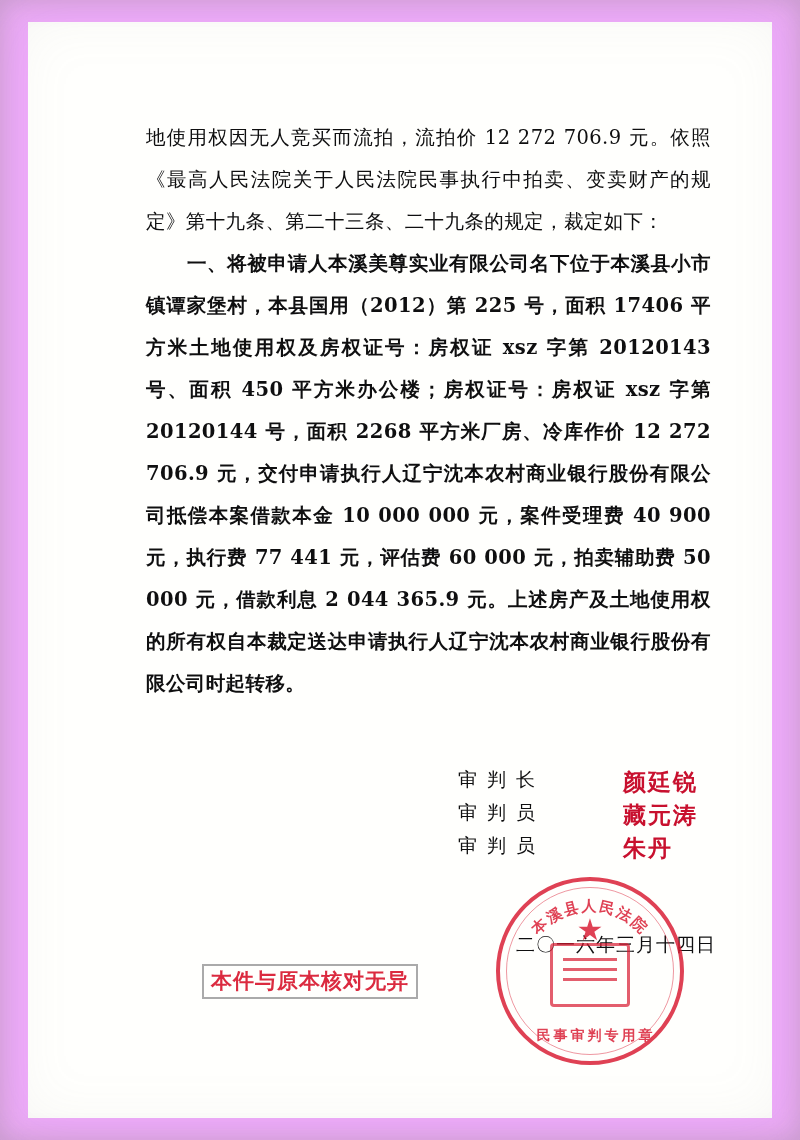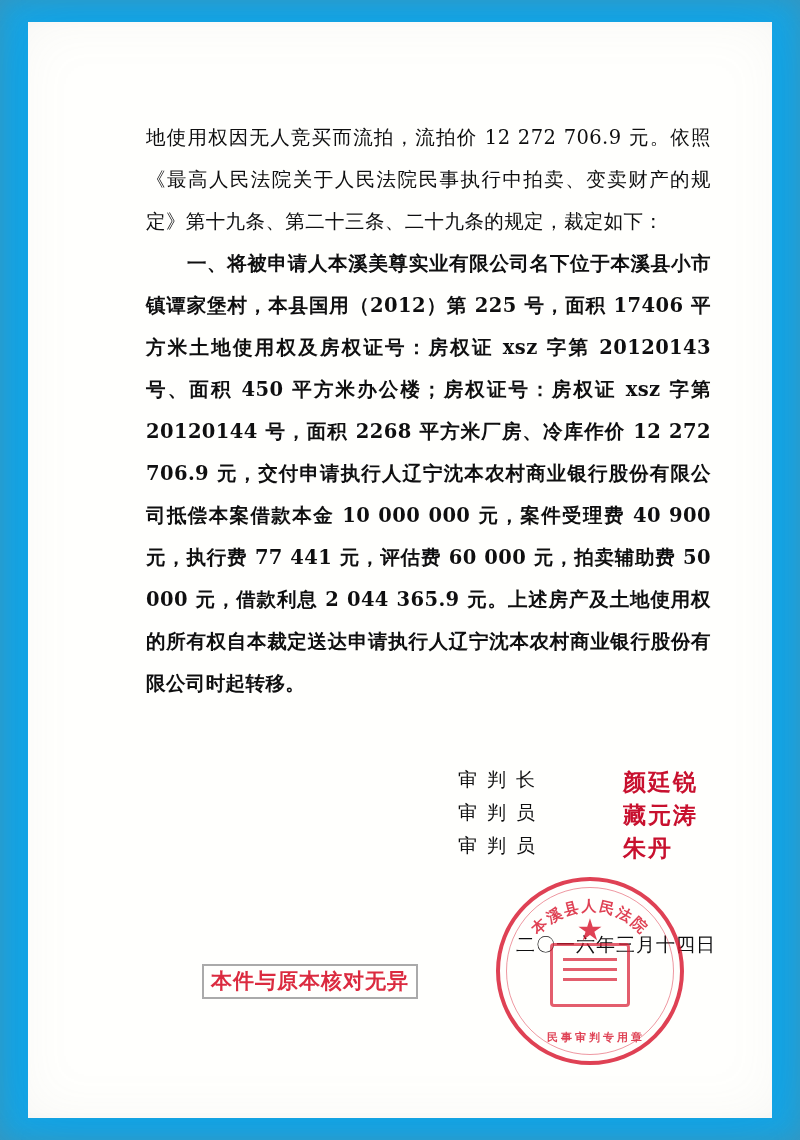--- a/index.html
+++ b/index.html
@@ -4,21 +4,21 @@
 <style>
   html, body {
     margin: 0;
     padding: 0;
     background: #ffffff;
   }
   .page {
     position: relative;
     width: 800px;
     height: 1140px;
-    background: #0ea5e9;
+    background: #f0abfc;
     overflow: hidden;
     font-family: "DejaVu Serif", "Liberation Serif", serif;
   }
   
   .scan-edge {
     position: absolute;
     inset: 0;
     box-shadow: inset 0 0 26px rgba(120,120,110,0.30),
                 inset 0 0 70px rgba(150,150,140,0.14);
     pointer-events: none;
@@ -162,21 +162,21 @@
     letter-spacing: 2px;
     fill: #d8182f;
     font-family: "DejaVu Sans", "Liberation Sans", sans-serif;
   }
   .seal-bottom {
     position: absolute;
     left: 12px;
     right: 0;
     bottom: 16px;
     text-align: center;
-    font-size: 11px;
+    font-size: 14px;
     letter-spacing: 3px;
     color: #d8182f;
     font-weight: 700;
     font-family: "DejaVu Sans", "Liberation Sans", sans-serif;
   }
 
   
   .verify-stamp {
     position: absolute;
     left: 174px;

